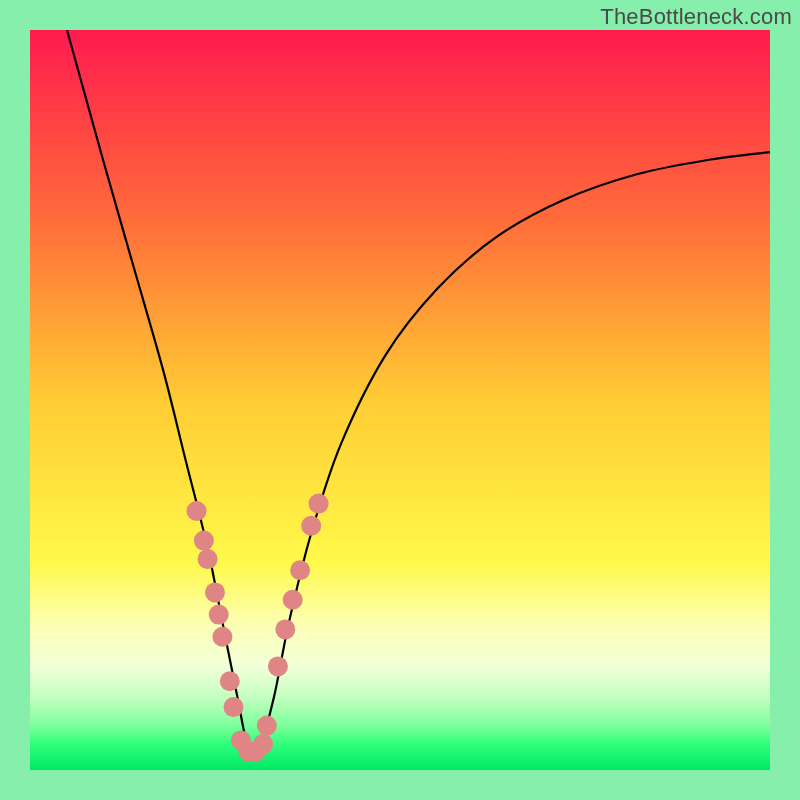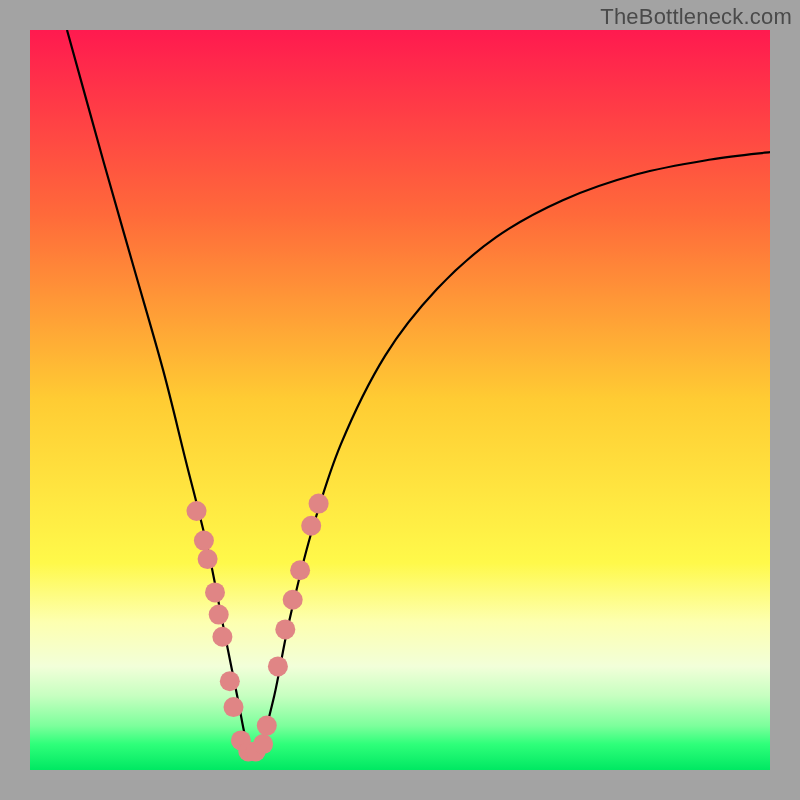--- a/index.html
+++ b/index.html
@@ -8,21 +8,21 @@
     width: 800px;
     height: 800px;
     overflow: hidden;
     font-family: Arial, Helvetica, sans-serif;
     background: #000;
   }
   .frame {
     position: relative;
     width: 800px;
     height: 800px;
-    background: #a3a3a3;
+    background: #86efac;
   }
   .plot {
     position: absolute;
     left: 30px;
     top: 30px;
     width: 740px;
     height: 740px;
     
   }
   .watermark {

